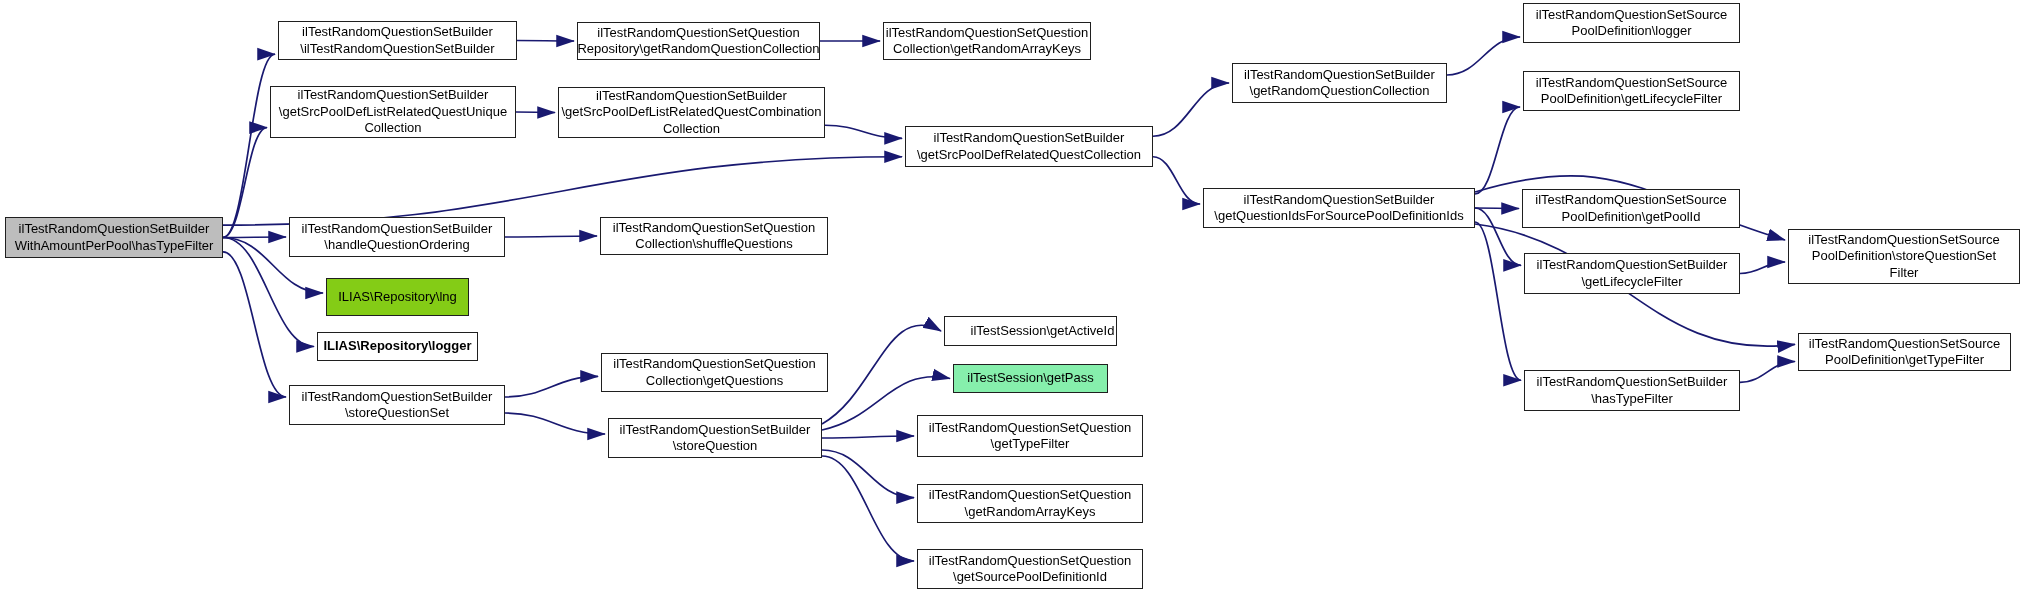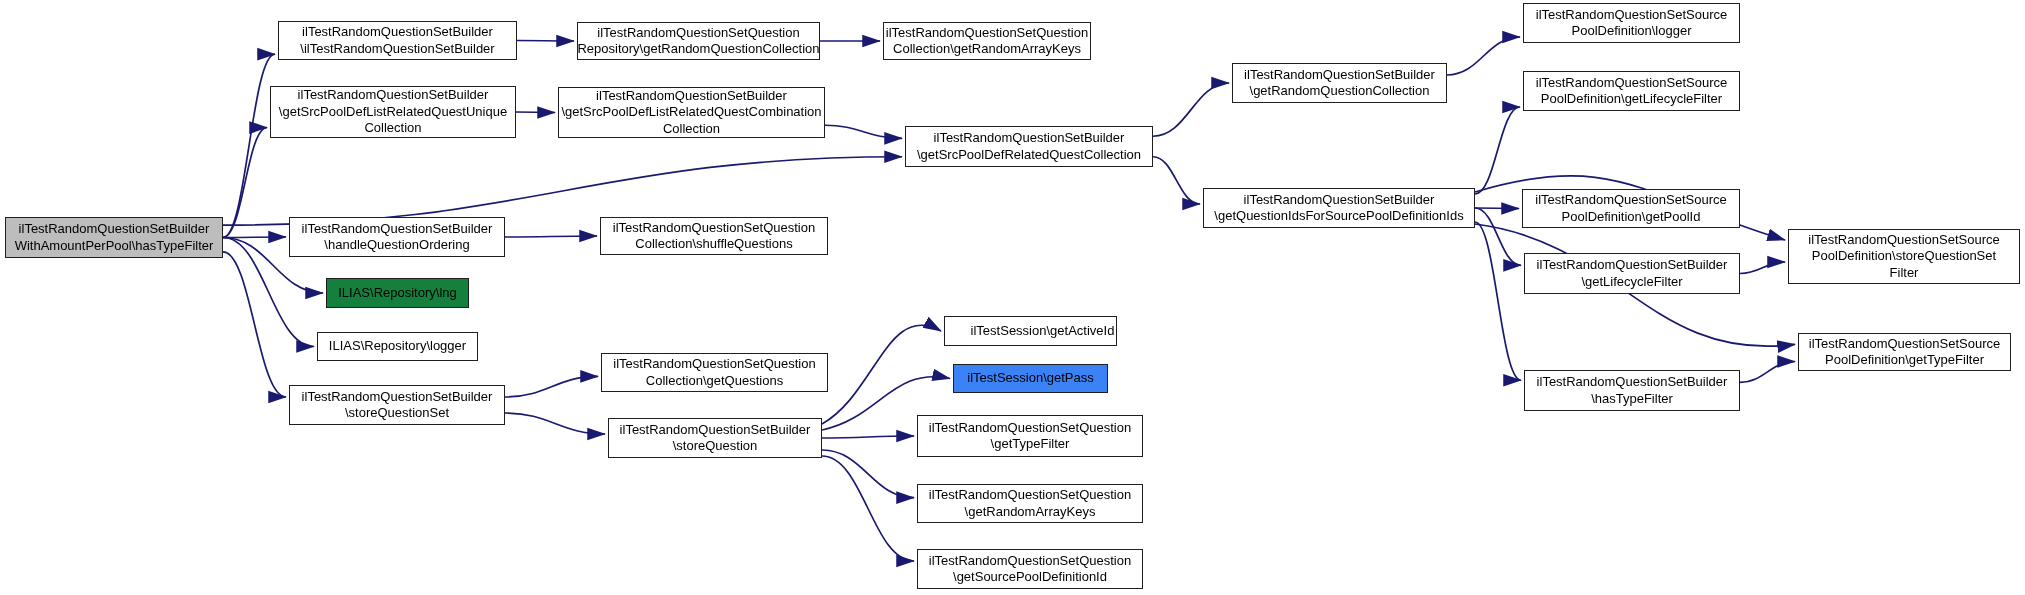--- a/index.html
+++ b/index.html
@@ -133,42 +133,42 @@
         <div class="ln">\hasTypeFilter</div>
       </div>
       <div class="node" style="left: 289px; top: 217px; width: 216px; height: 40px; background: rgb(255, 255, 255); border: 1px solid rgb(31, 31, 31);">
         <div class="ln">ilTestRandomQuestionSetBuilder</div>
         <div class="ln">\handleQuestionOrdering</div>
       </div>
       <div class="node" style="left: 600px; top: 217px; width: 228px; height: 38px; background: rgb(255, 255, 255); border: 1px solid rgb(31, 31, 31);">
         <div class="ln">ilTestRandomQuestionSetQuestion</div>
         <div class="ln">Collection\shuffleQuestions</div>
       </div>
-      <div class="node" style="left: 326px; top: 278px; width: 143px; height: 30px; background: #15803d; border: 1px solid rgb(31, 31, 31);">
+      <div class="node" style="left: 326px; top: 278px; width: 143px; height: 38px; background: #84cc16; border: 1px solid rgb(31, 31, 31);">
         <div class="ln">ILIAS\Repository\lng</div>
       </div>
-      <div class="node" style="left: 317px; top: 332px; width: 161px; height: 29px; background: rgb(255, 255, 255); border: 1px solid rgb(31, 31, 31);">
+      <div class="node" style="left: 317px; top: 332px; width: 161px; height: 29px; background: rgb(255, 255, 255); border: 1px solid rgb(31, 31, 31); font-weight: bold;">
         <div class="ln">ILIAS\Repository\logger</div>
       </div>
       <div class="node" style="left: 289px; top: 385px; width: 216px; height: 40px; background: rgb(255, 255, 255); border: 1px solid rgb(31, 31, 31);">
         <div class="ln">ilTestRandomQuestionSetBuilder</div>
         <div class="ln">\storeQuestionSet</div>
       </div>
       <div class="node" style="left: 601px; top: 353px; width: 227px; height: 39px; background: rgb(255, 255, 255); border: 1px solid rgb(31, 31, 31);">
         <div class="ln">ilTestRandomQuestionSetQuestion</div>
         <div class="ln">Collection\getQuestions</div>
       </div>
       <div class="node" style="left: 608px; top: 418px; width: 214px; height: 40px; background: rgb(255, 255, 255); border: 1px solid rgb(31, 31, 31);">
         <div class="ln">ilTestRandomQuestionSetBuilder</div>
         <div class="ln">\storeQuestion</div>
       </div>
       <div class="node" style="left: 944px; top: 316px; width: 173px; height: 30px; background: rgb(255, 255, 255); border: 1px solid rgb(31, 31, 31); padding-left: 24px;">
         <div class="ln">ilTestSession\getActiveId</div>
       </div>
-      <div class="node" style="left: 953px; top: 364px; width: 155px; height: 29px; background: #3b82f6; border: 1px solid rgb(31, 31, 31);">
+      <div class="node" style="left: 953px; top: 364px; width: 155px; height: 29px; background: #86efac; border: 1px solid rgb(31, 31, 31);">
         <div class="ln">ilTestSession\getPass</div>
       </div>
       <div class="node" style="left: 917px; top: 415px; width: 226px; height: 42px; background: rgb(255, 255, 255); border: 1px solid rgb(31, 31, 31);">
         <div class="ln">ilTestRandomQuestionSetQuestion</div>
         <div class="ln">\getTypeFilter</div>
       </div>
       <div class="node" style="left: 917px; top: 484px; width: 226px; height: 39px; background: rgb(255, 255, 255); border: 1px solid rgb(31, 31, 31);">
         <div class="ln">ilTestRandomQuestionSetQuestion</div>
         <div class="ln">\getRandomArrayKeys</div>
       </div>

